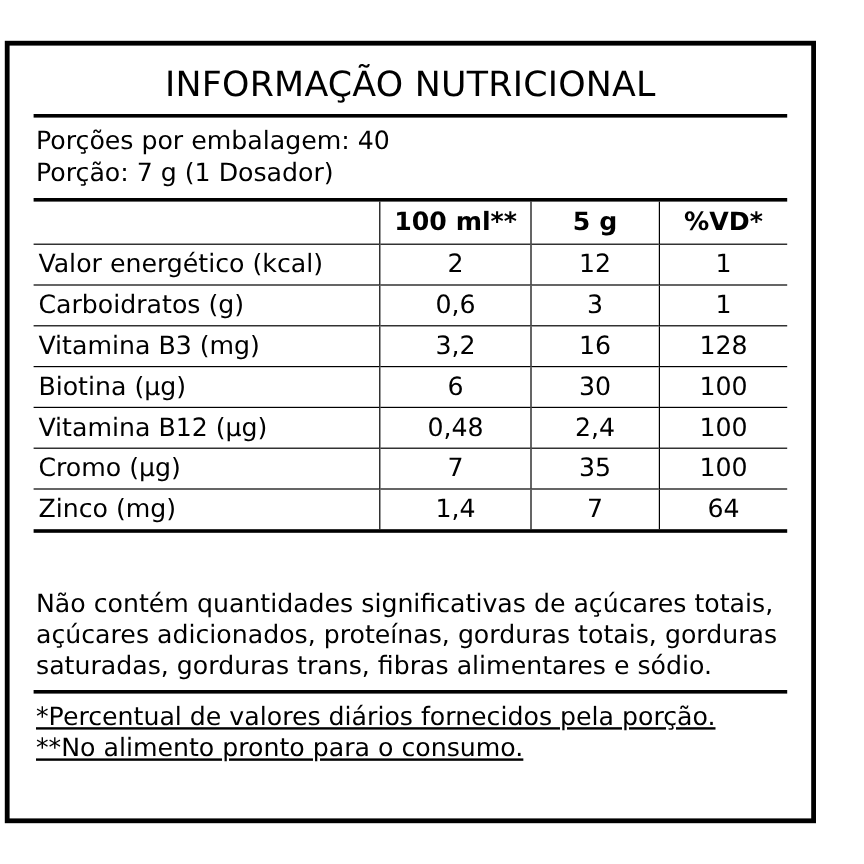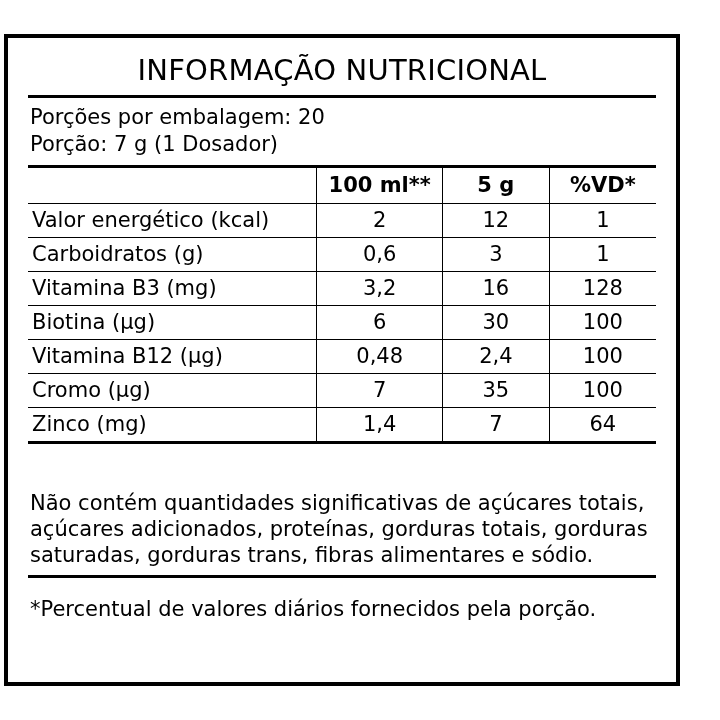--- a/index.html
+++ b/index.html
@@ -97,35 +97,36 @@
   }
   .note {
     font-size: 21px;
     line-height: 1.24;
     padding: 6px 0 7px 2px;
     margin-top: 40px;
   }
   .footnotes {
     font-size: 21px;
     line-height: 1.24;
-    padding: 18px 0 0 2px;
+    padding: 6px 0 0 2px;
+    text-decoration: underline;
   }
 </style>
 </head>
 <body>
 
 <div class="panel">
   <div class="inner">
 
     <div class="title">INFORMAÇÃO NUTRICIONAL</div>
 
     <div class="rule"></div>
 
     <div class="portions">
-      <div>Porções por embalagem: 20</div>
+      <div>Porções por embalagem: 40</div>
       <div>Porção: 7 g (1 Dosador)</div>
     </div>
 
     <div class="rule"></div>
 
     <table class="nutri">
       <thead>
         <tr>
           <th class="lbl"></th>
           <th class="num c1">100 ml**</th>
@@ -180,16 +181,17 @@
     </table>
 
     <div class="sep-thick"></div>
 
     <div class="note">Não contém quantidades significativas de açúcares totais, açúcares adicionados, proteínas, gorduras totais, gorduras saturadas, gorduras trans, fibras alimentares e sódio.</div>
 
     <div class="rule"></div>
 
     <div class="footnotes">
       <div>*Percentual de valores diários fornecidos pela porção.</div>
+      <div>**No alimento pronto para o consumo.</div>
     </div>
 
   </div>
 </div>
 
 </body></html>

